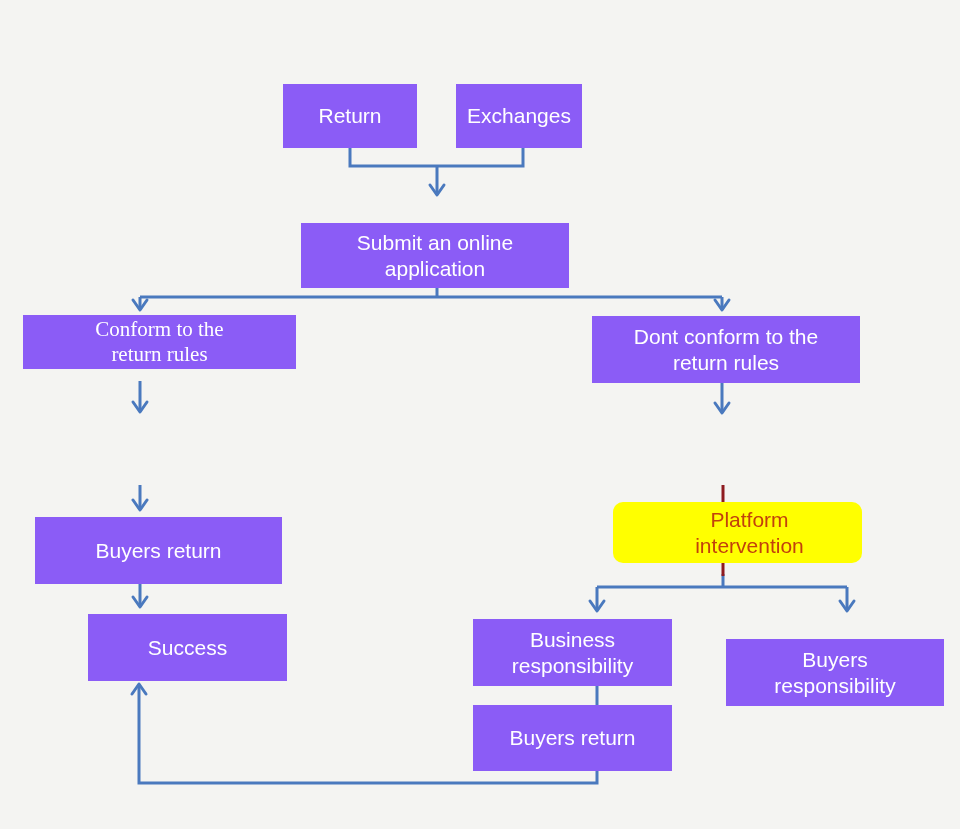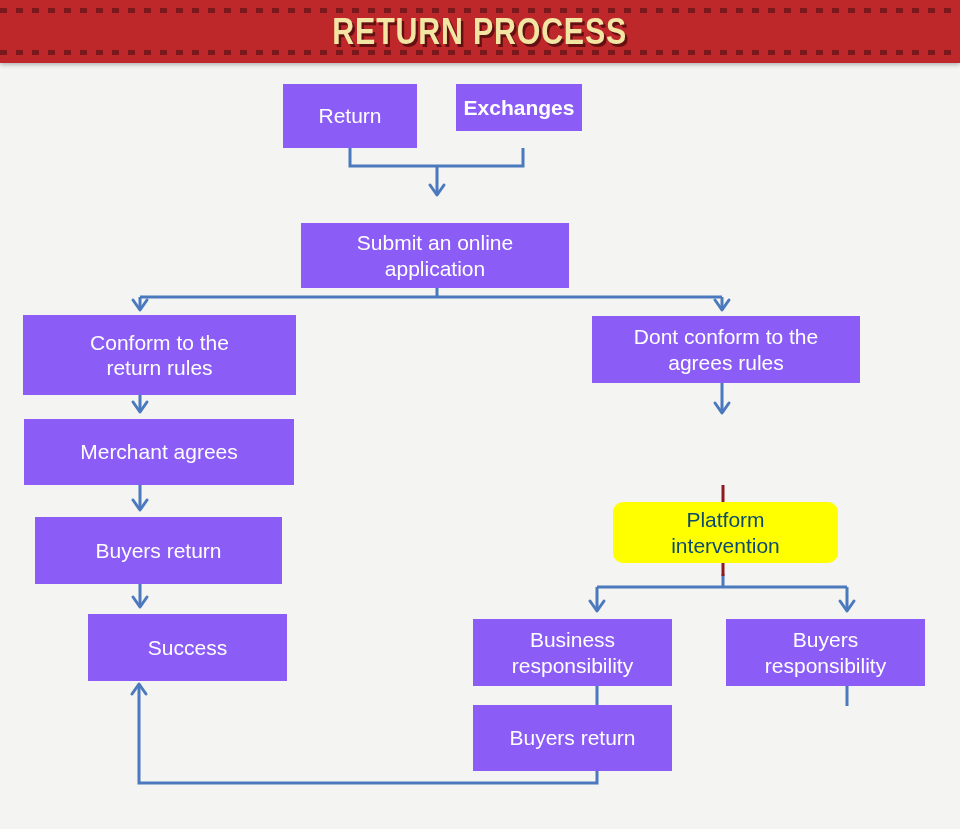--- a/index.html
+++ b/index.html
@@ -50,41 +50,37 @@
     display: flex;
     align-items: center;
     justify-content: center;
     text-align: center;
     font-size: 21px;
     line-height: 1.2;
   }
   .node .label { white-space: pre-line; }
   .node.platform {
     background: #ffff00;
-    color: #0c4a6e;
+    color: #c2410c;
     border-radius: 10px;
+    padding-left: 24px;
   }
   
   svg.connectors {
     position: absolute;
     left: 0; top: 0;
     width: 960px; height: 829px;
     pointer-events: none;
   }
 </style>
 </head>
 <body>
 
 <div class="stage">
 
-  <div class="banner">
-    <div class="dash-row top"></div>
-    <div class="dash-row bottom"></div>
-    <span class="title">RETURN PROCESS</span>
-  </div>
 
   <svg class="connectors" viewBox="0 0 960 829" xmlns="http://www.w3.org/2000/svg">
     <defs>
       <marker id="chev" orient="auto" markerUnits="userSpaceOnUse" markerWidth="26" markerHeight="26" viewBox="-13 -13 26 26" refX="1" refY="0">
         <path d="M-9,-7 L1,0 L-9,7" fill="none" stroke="#4a79be" stroke-width="3" stroke-linecap="round" stroke-linejoin="round"></path>
       </marker>
     </defs>
     <g fill="none" stroke="#4a79be" stroke-width="3">
 
       <path d="M350 148 V166 H523 V148"></path>
@@ -112,63 +108,60 @@
     <g fill="none" stroke="#8e1b20" stroke-width="3">
       <path d="M723 485 V502"></path>
       <path d="M723 563 V576"></path>
     </g>
   </svg>
 
   <div class="node" style="left:283px; top:84px; width:134px; height:64px;">
     <span class="label">Return</span>
   </div>
 
-  <div class="node" style="left:456px; top:84px; width:126px; height:47px;font-weight:bold;">
+  <div class="node" style="left:456px; top:84px; width:126px; height:64px;">
     <span class="label">Exchanges</span>
   </div>
 
   <div class="node" style="left:301px; top:211px; width:268px; height:65px;margin-top:12px;">
     <span class="label">Submit an online
 application</span>
   </div>
 
-  <div class="node" style="left:23px; top:315px; width:273px; height:80px;">
+  <div class="node" style="left:23px; top:315px; width:273px; height:54px;font-family:Liberation Serif, serif;">
     <span class="label">Conform to the
 return rules</span>
   </div>
 
   <div class="node" style="left:592px; top:316px; width:268px; height:67px;">
     <span class="label">Dont conform to the
-agrees rules</span>
+return rules</span>
   </div>
 
-  <div class="node" style="left:24px; top:419px; width:270px; height:66px;">
-    <span class="label">Merchant agrees</span>
-  </div>
 
 
   <div class="node platform" style="left:613px; top:502px; width:225px; height:61px;">
     <span class="label">Platform
 intervention</span>
   </div>
 
   <div class="node" style="left:35px; top:517px; width:247px; height:67px;">
     <span class="label">Buyers return</span>
   </div>
 
   <div class="node" style="left:58px; top:614px; width:199px; height:67px;margin-left:30px;">
     <span class="label">Success</span>
   </div>
 
   <div class="node" style="left:473px; top:619px; width:199px; height:67px;">
     <span class="label">Business
 responsibility</span>
   </div>
 
-  <div class="node" style="left:726px; top:619px; width:199px; height:67px;">
+  <div class="node" style="left:726px; top:639px; width:218px; height:67px;">
     <span class="label">Buyers
 responsibility</span>
   </div>
 
   <div class="node" style="left:473px; top:705px; width:199px; height:66px;">
     <span class="label">Buyers return</span>
   </div>
 
 
 </div>

